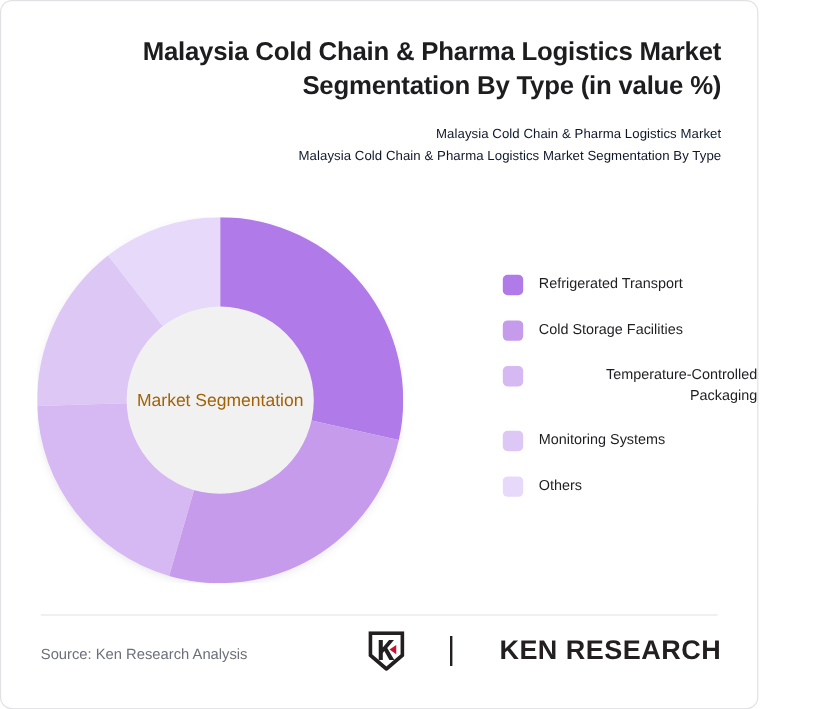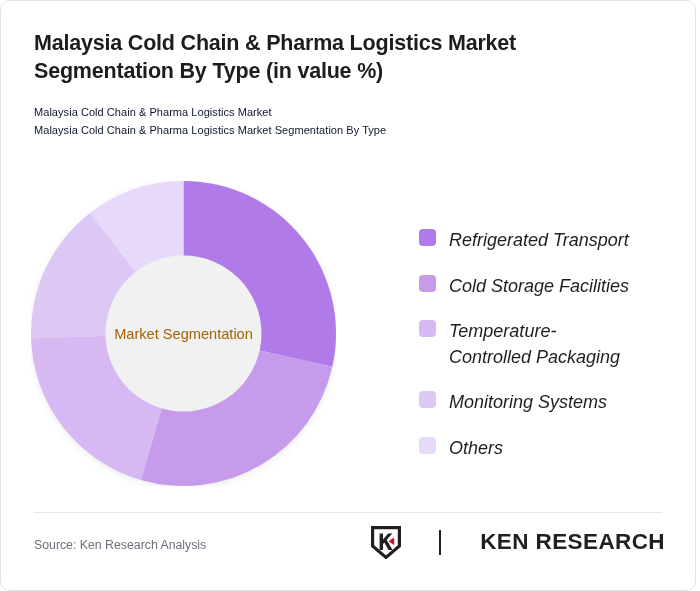--- a/index.html
+++ b/index.html
@@ -7,27 +7,28 @@
     padding: 0;
     background: #ffffff;
   }
   body {
     font-family: "Liberation Sans", sans-serif;
     -webkit-font-smoothing: antialiased;
   }
 
   .card {
     position: relative;
-    width: 696px;
+    width: 632px;
     height: 591px;
     box-sizing: border-box;
     background: #ffffff;
     border: 1px solid #e2e2e6;
     border-radius: 10px;
     overflow: hidden;
+    text-align: right;
   }
 
   
   .header {
     position: absolute;
     left: 33px;
     top: 28px;
     right: 30px;
   }
   .chart-title {
@@ -101,25 +102,24 @@
   }
   .legend-swatch {
     flex: 0 0 auto;
     width: 17px;
     height: 17px;
     border-radius: 4px;
     margin-top: 1px;
   }
   .legend-label {
     margin-left: 13px;
-    font-size: 18px;
+    font-size: 12px;
     color: #1f1f23;
     line-height: 1.42;
     max-width: 182px;
-    font-style: italic;
   }
 
   
   .divider {
     position: absolute;
     left: 33px;
     right: 33px;
     top: 511px;
     height: 1px;
     background: #e6e6ea;

